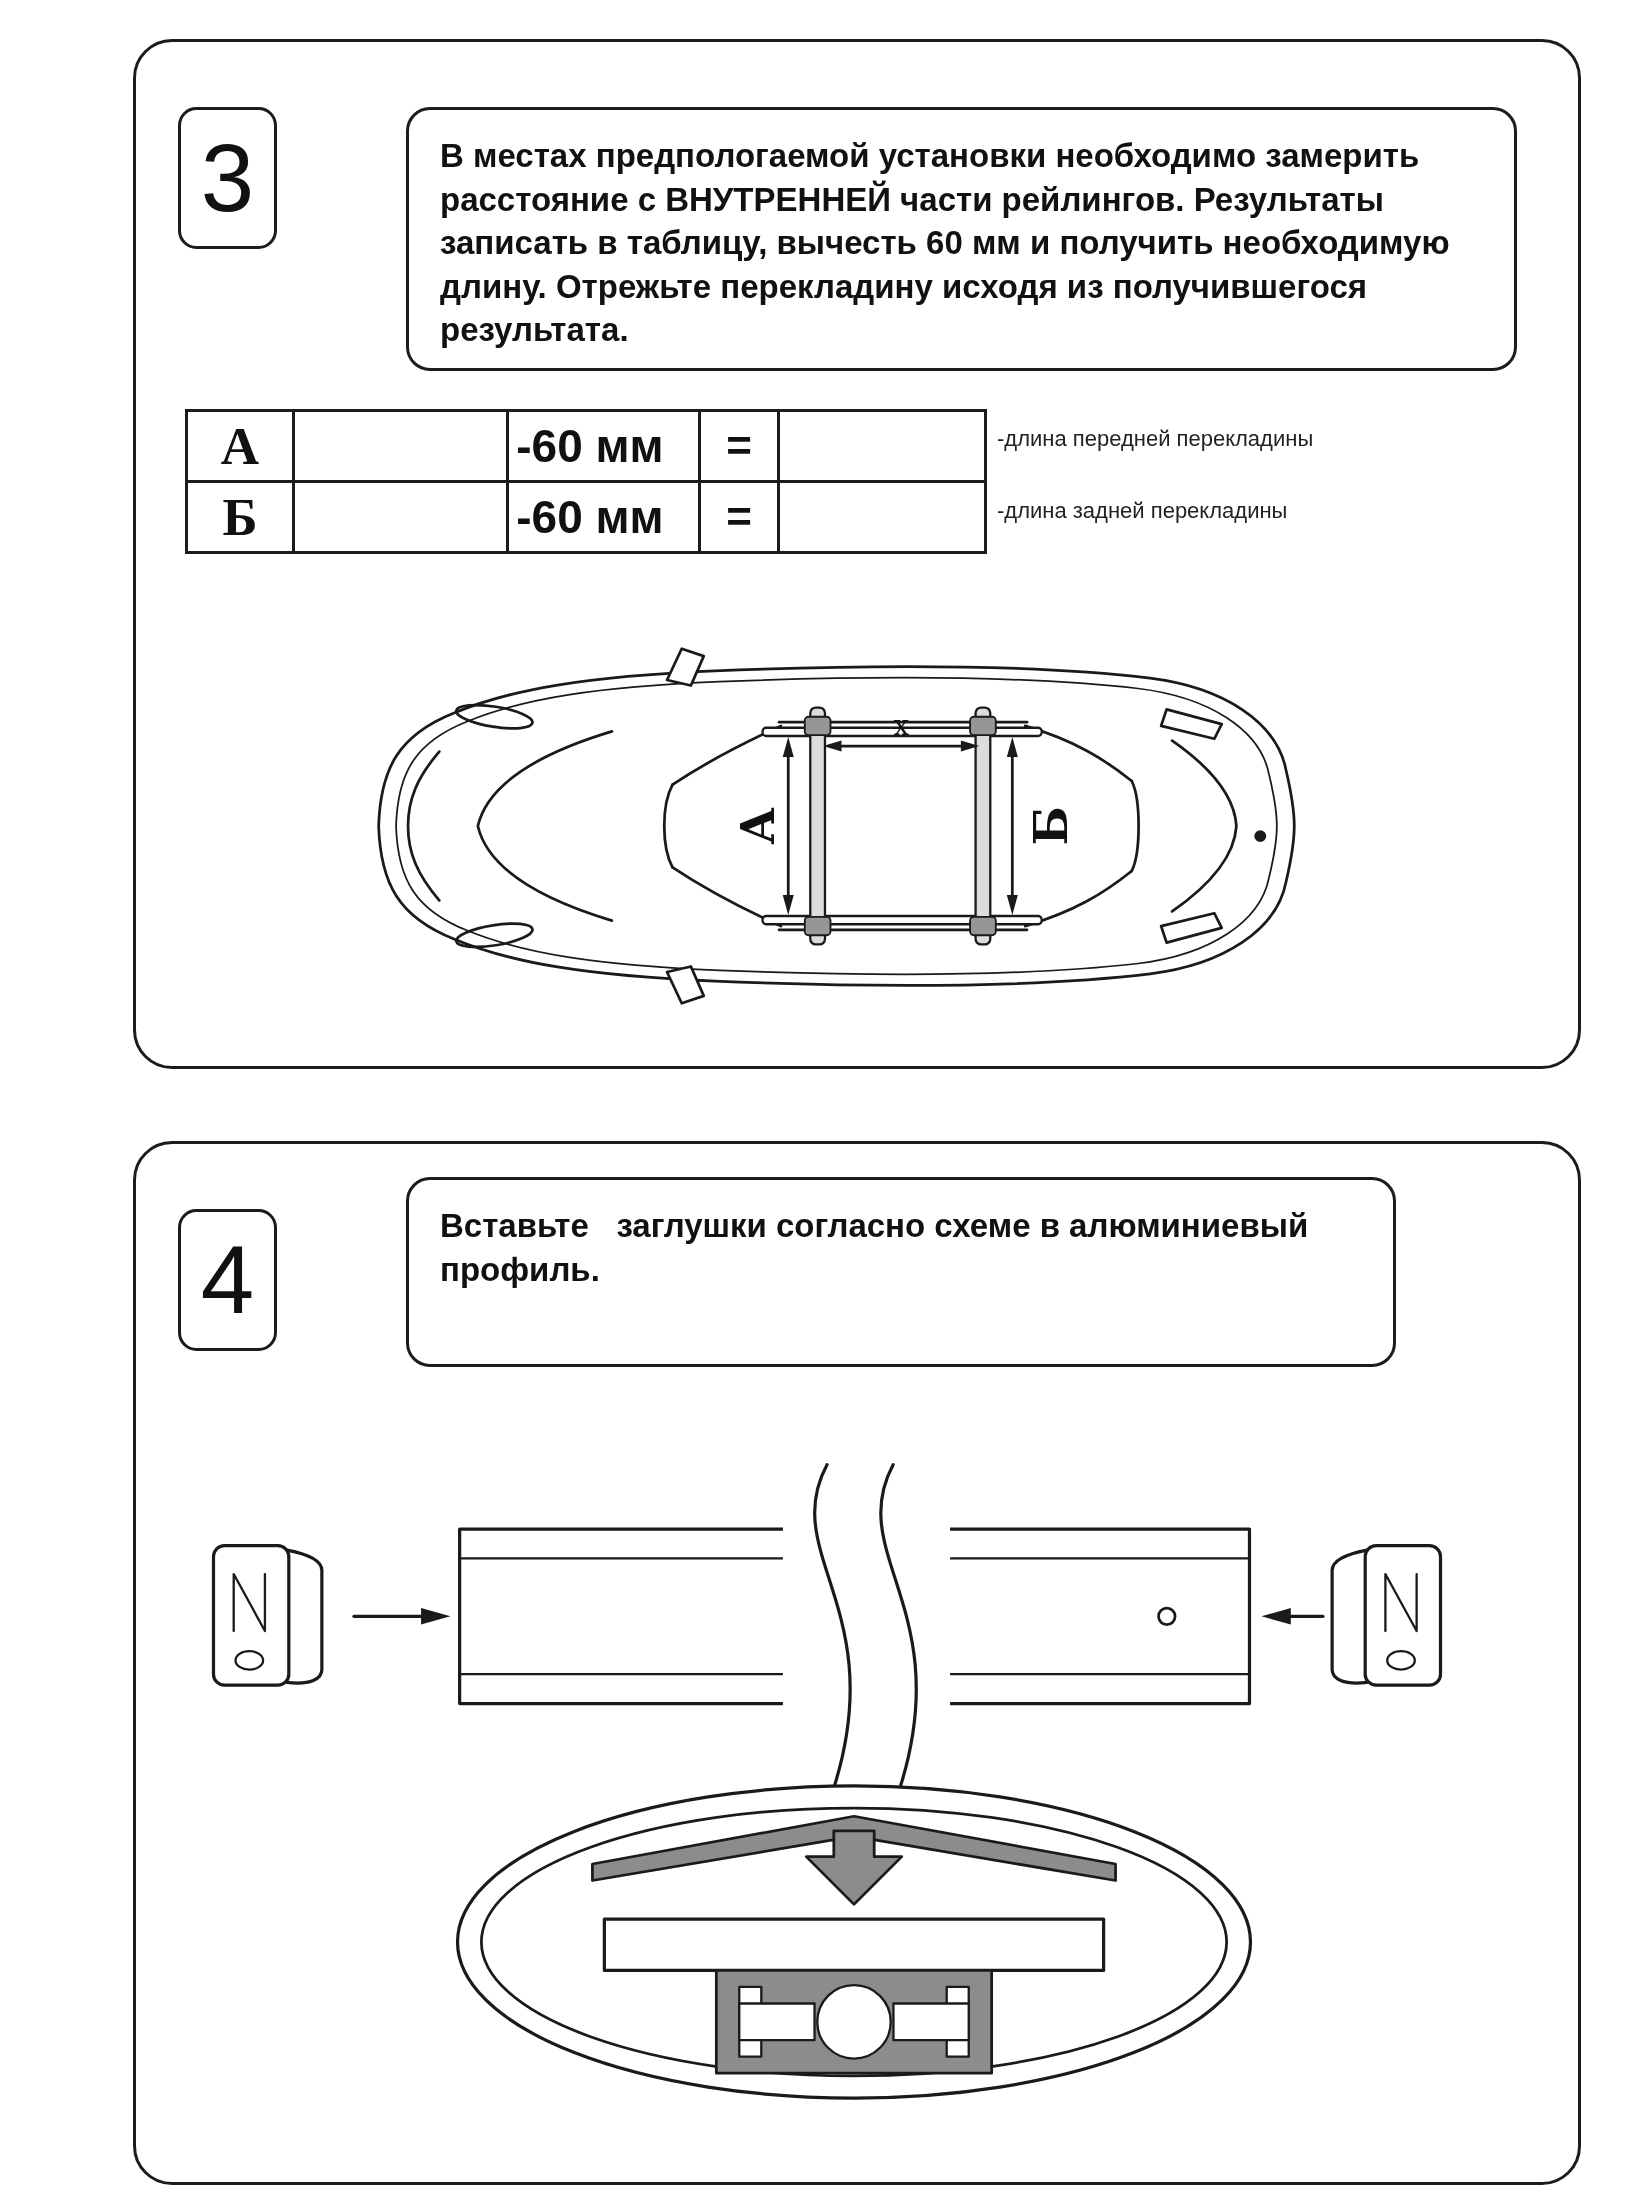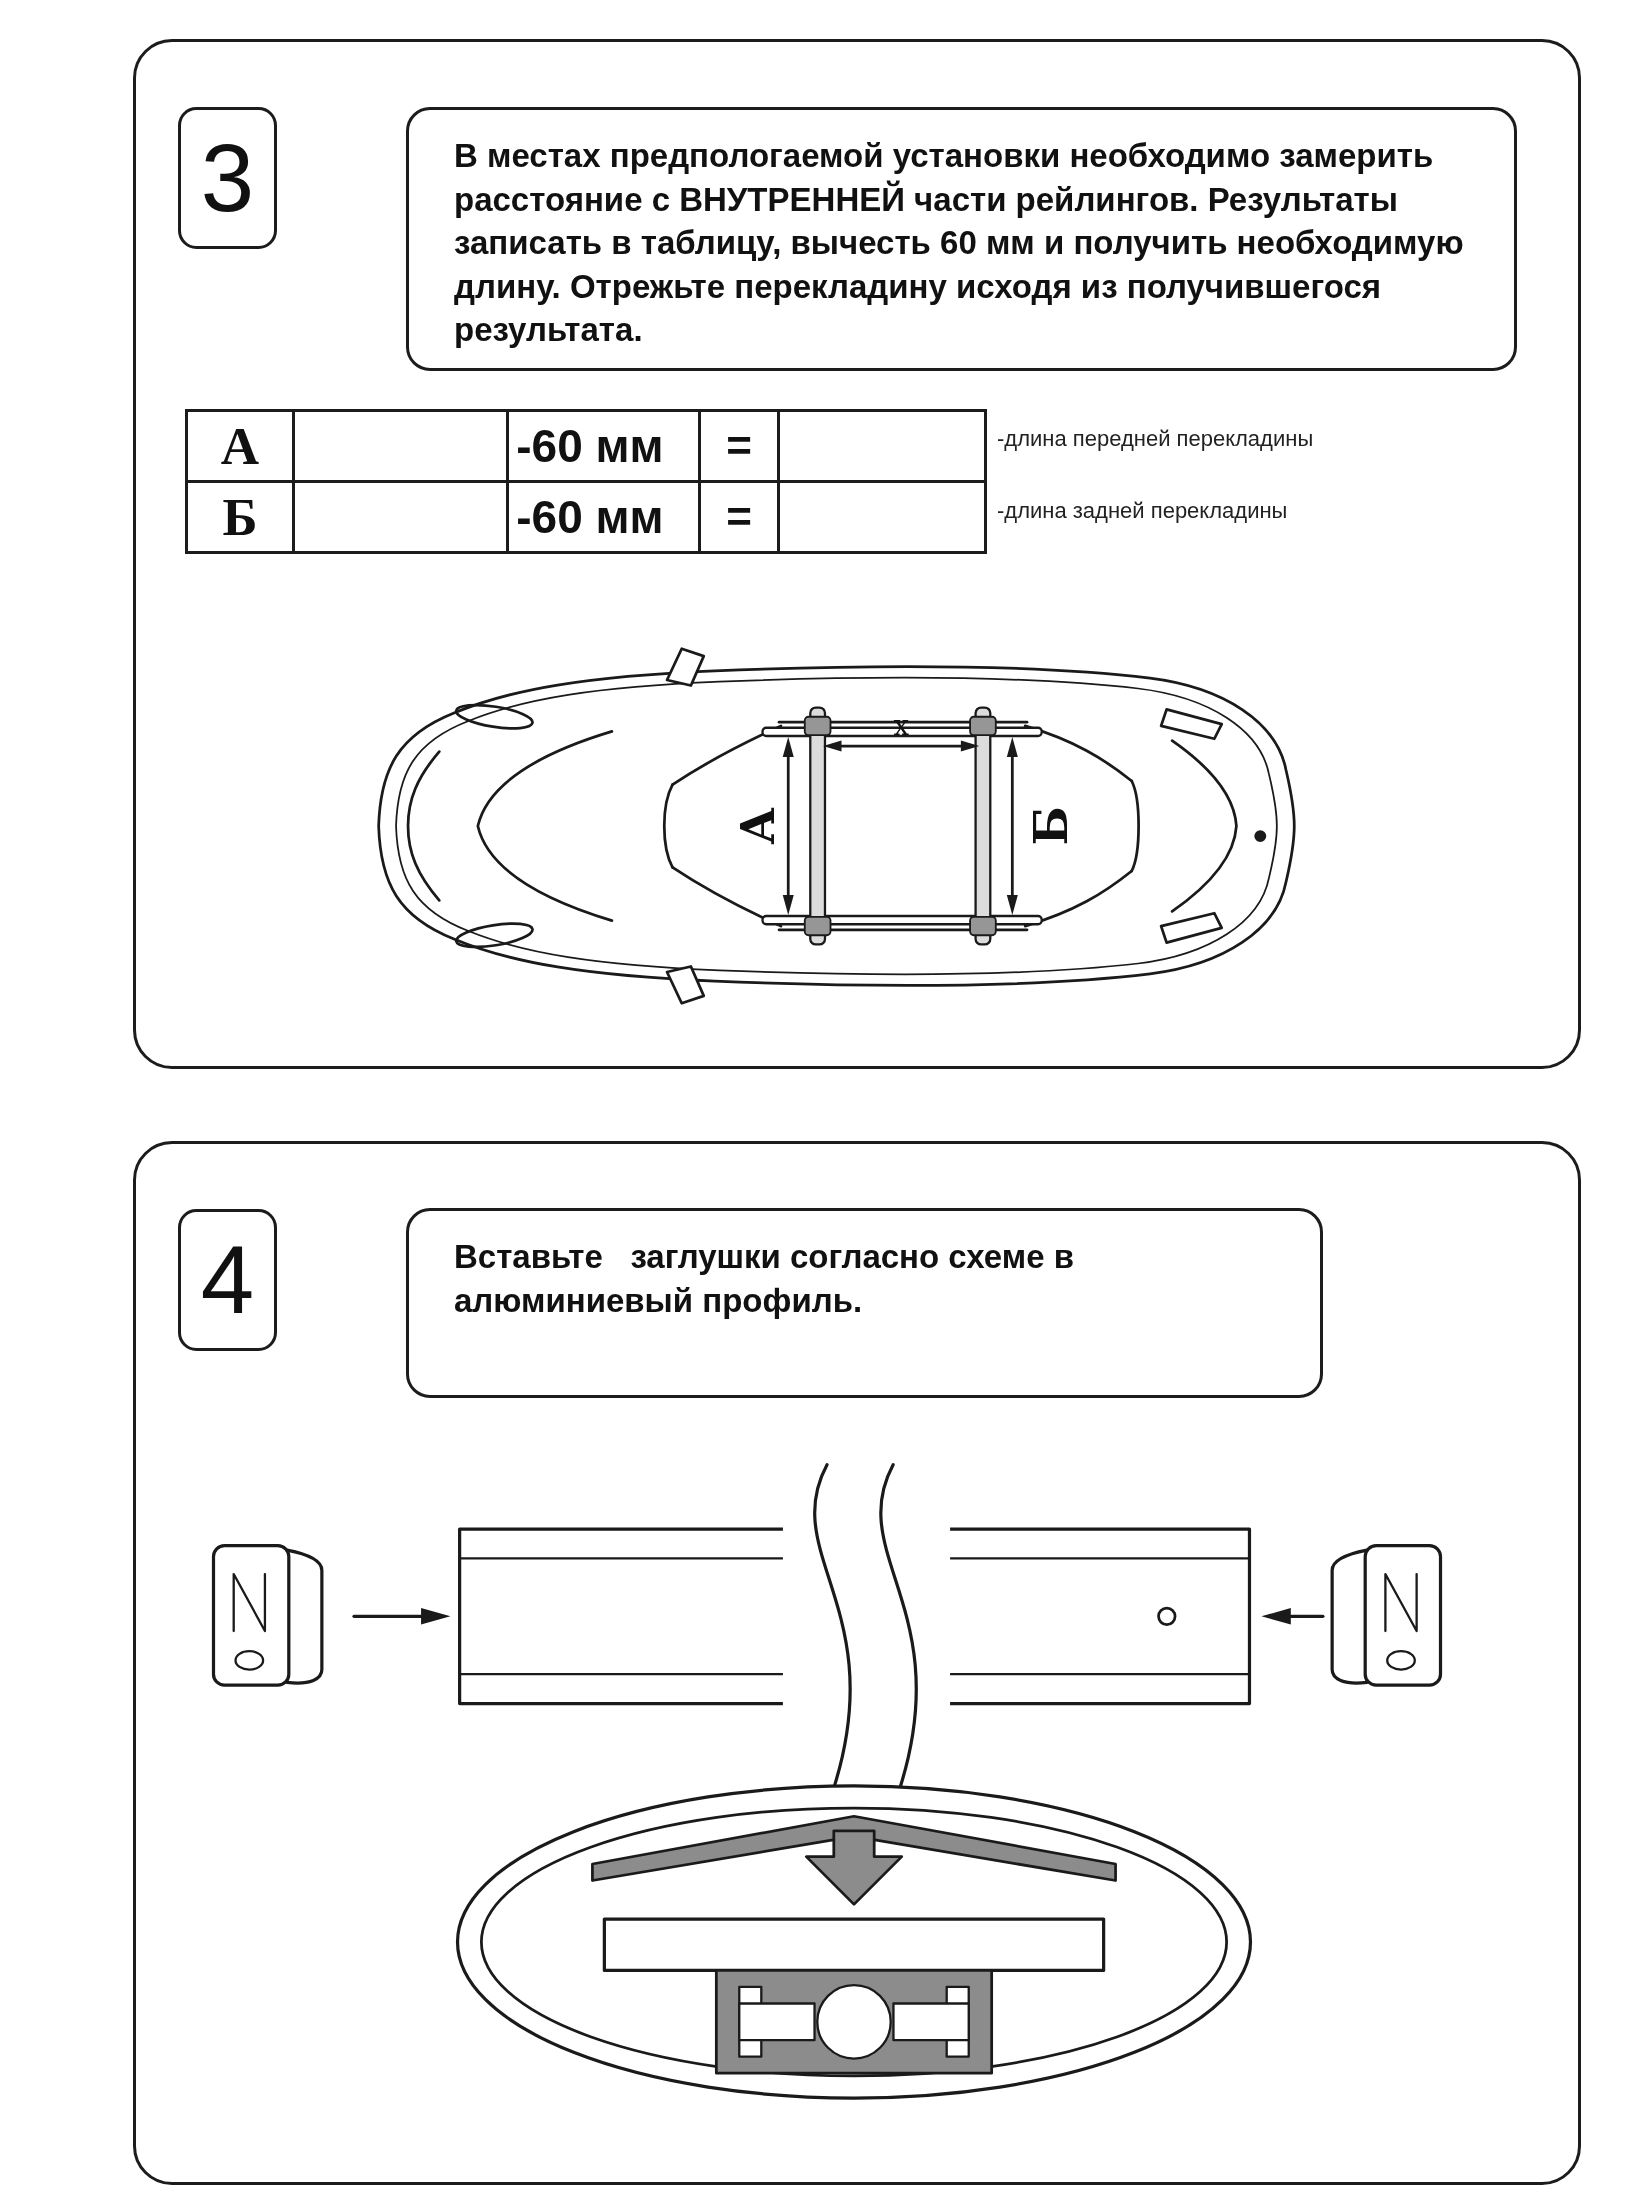--- a/index.html
+++ b/index.html
@@ -11,21 +11,21 @@
   .panel{
     position:absolute;border:3.7px solid #1c1c1c;border-radius:39px;background:#ffffff;
   }
   .step-num{
     position:absolute;border:3.7px solid #1c1c1c;border-radius:18.4px;background:#fff;
     display:flex;align-items:center;justify-content:center;
     font-size:96px;font-weight:400;color:#111;
   }
   .instr-box{
     position:absolute;border:3.7px solid #1c1c1c;border-radius:24px;background:#fff;
-    padding:24px 45px;box-sizing:border-box;
+    padding:24px 31px;box-sizing:border-box;
   }
   .instr-text{
     font-size:33px;line-height:1.32;font-weight:bold;color:#111;
     white-space:pre-wrap;
   }
   table.mtable{
     position:absolute;border-collapse:collapse;table-layout:fixed;background:#fff;
   }
   table.mtable td{
     border:3.7px solid #1c1c1c;height:68px;padding:0 7.3px;overflow:hidden;
@@ -140,21 +140,21 @@
     <text transform="translate(792 245) rotate(-90)" text-anchor="middle" font-family="'DejaVu Serif',serif" font-size="50" font-weight="bold" fill="#111">Б</text>
     <text x="611" y="146" text-anchor="middle" font-family="'DejaVu Serif',serif" font-size="30" fill="#111">x</text>
   </svg>
 
   <div class="panel" style="left:133px;top:1141px;width:1442px;height:1038px;"></div>
 
   <div class="step-num" style="left:178px;top:1209px;width:93px;height:136px;">
     <span>4</span>
   </div>
 
-  <div class="instr-box" style="left:406px;top:1208px;width:917px;height:190px;">
+  <div class="instr-box" style="left:406px;top:1177px;width:990px;height:190px;">
     <div class="instr-text">Вставьте   заглушки согласно схеме в алюминиевый профиль.</div>
   </div>
 
   <svg class="abs" style="left:184px;top:1451px;" width="1286" height="349" viewBox="0 0 1400 380">
     <g fill="none" stroke="#1a1a1a" stroke-width="3.5" stroke-linecap="round" stroke-linejoin="round">
 
       <rect x="300" y="85" width="860" height="190" fill="#ffffff"></rect>
       <line x1="300" y1="117" x2="1160" y2="117" stroke-width="2.5"></line>
       <line x1="300" y1="243" x2="1160" y2="243" stroke-width="2.5"></line>
 

